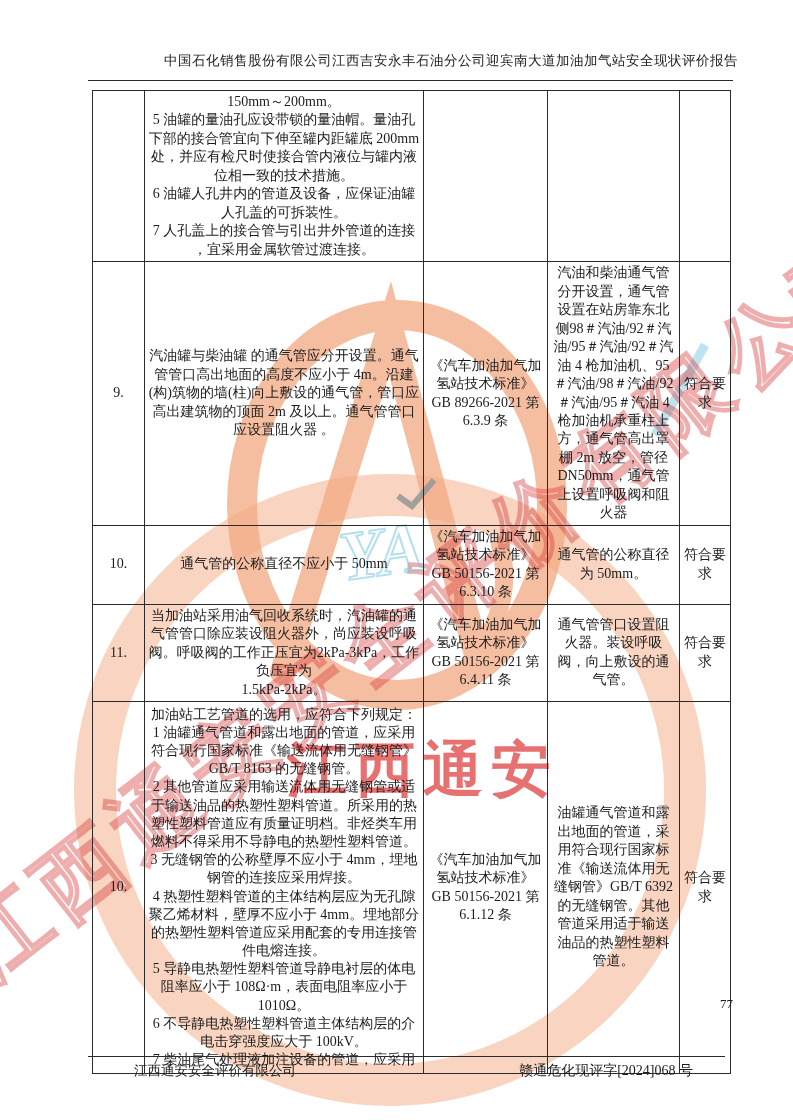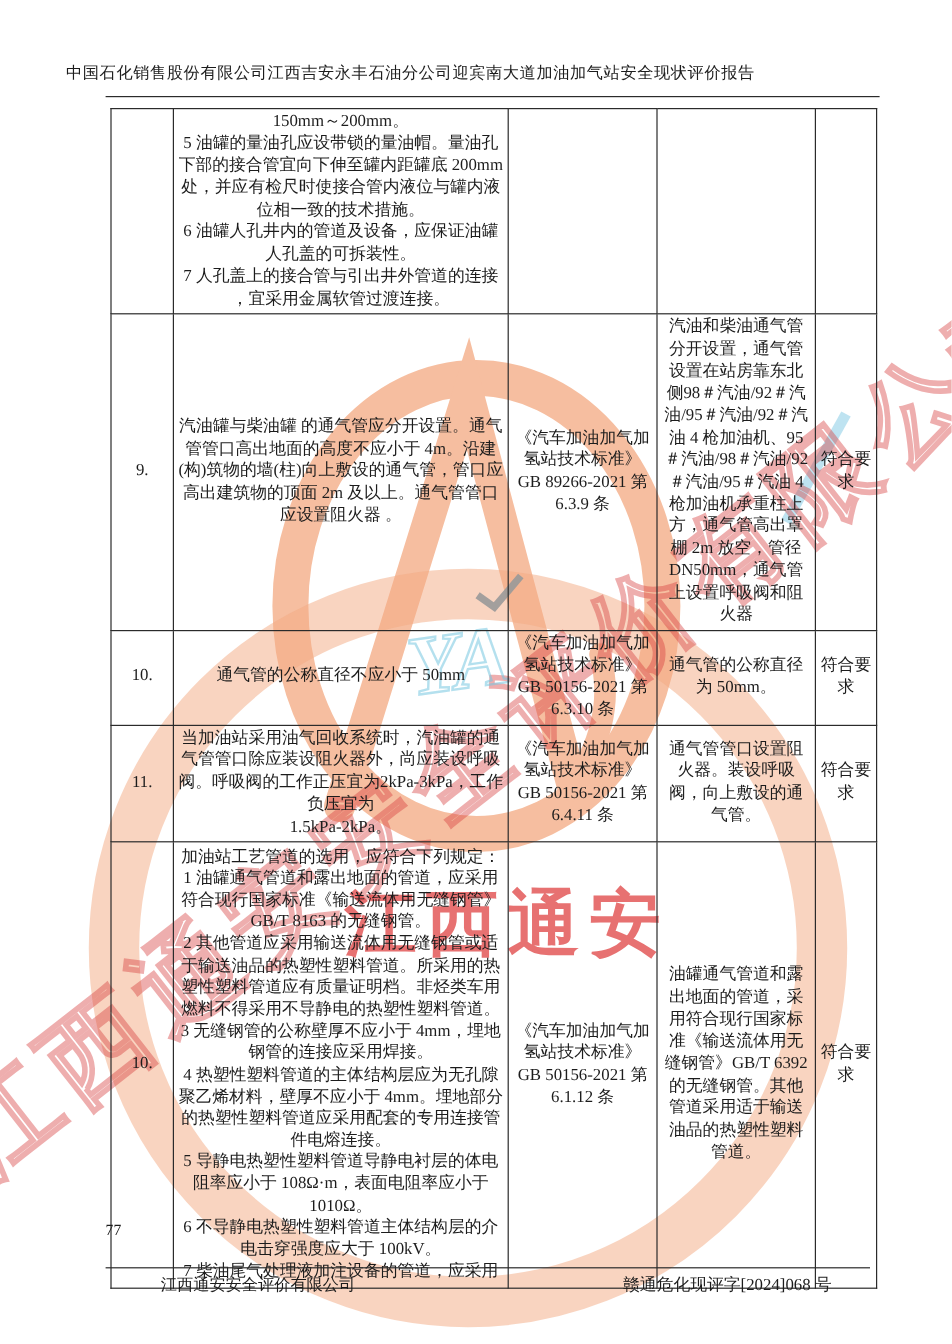--- a/index.html
+++ b/index.html
@@ -1,35 +1,35 @@
 <!DOCTYPE html>
 <html><head>
 <meta charset="utf-8">
 <style>
   html,body{margin:0;padding:0;}
   body{
     position:relative;width:793px;height:1120px;background:#ffffff;overflow:hidden;
     font-family:"Liberation Serif","DejaVu Serif",serif;color:#1c1c1c;
   }
   
-  .header-title{position:absolute;top:52px;left:55px;right:39px;text-align:left;
+  .header-title{position:absolute;top:52px;left:55px;right:55px;text-align:right;
     font-size:13.5px;letter-spacing:.5px;white-space:nowrap;z-index:3;}
   .header-rule{position:absolute;top:80px;left:88px;width:645px;border-top:1.5px solid #2b2b2b;z-index:3;}
   
   table.eval{position:absolute;top:90px;left:92px;width:638px;border-collapse:collapse;
     table-layout:fixed;font-size:14px;line-height:1.32;z-index:2;background:transparent;}
   table.eval td{border:1px solid #2b2b2b;text-align:center;vertical-align:middle;
     padding:2px 3px;overflow:hidden;}
   tr.rA{height:165px;} tr.r9{height:237px;} tr.r10{height:74px;} tr.r11{height:92px;} tr.r12{height:372px;}
   td.req{white-space:pre-line;}
   td.basis{padding:2px 5px;}
   td.actual{padding:2px 4px;white-space:pre-line;}
   tr.r12 td.req{line-height:1.3;text-align:center;}
   
-  .page-num{position:absolute;top:1017px;left:88px;width:645px;text-align:left;font-size:13px;z-index:3;}
+  .page-num{position:absolute;top:996px;left:88px;width:645px;text-align:right;font-size:13px;z-index:3;}
   .footer-rule{position:absolute;top:1056px;left:88px;width:637px;border-top:1.2px solid #2b2b2b;z-index:3;}
   .footer-left{position:absolute;top:1062px;left:134px;font-size:13.5px;z-index:3;}
   .footer-right{position:absolute;top:1062px;right:100px;font-size:14px;z-index:3;}
   
   .wm{position:absolute;pointer-events:none;}
   .wm-svg{left:0;top:0;z-index:0;}
   .wm-outline{left:-160px;top:520px;width:1240px;z-index:0;
     font-size:86px;font-weight:bold;letter-spacing:10px;white-space:nowrap;
     color:transparent;-webkit-text-stroke:2px rgba(214,62,62,0.42);
     transform:rotate(-38deg);transform-origin:50% 50%;}

